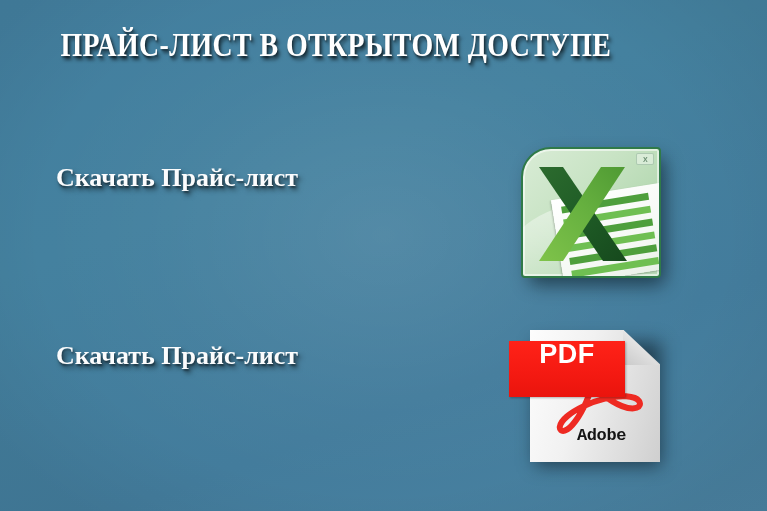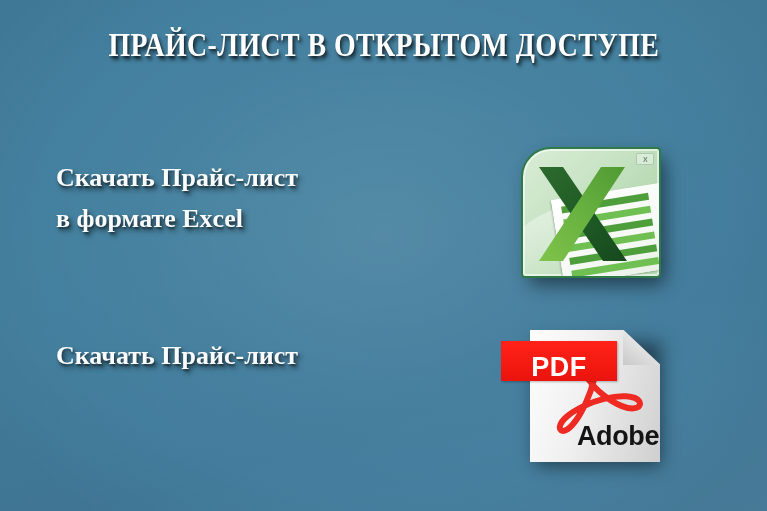--- a/index.html
+++ b/index.html
@@ -20,21 +20,21 @@
       radial-gradient(ellipse 62% 70% at 50% 46%, rgba(255,255,255,0.085) 0%, rgba(255,255,255,0.02) 48%, rgba(0,0,0,0.00) 72%, rgba(0,0,0,0.06) 100%),
       linear-gradient(160deg, #437f9f 0%, #44819f 35%, #437c9c 70%, #4a82a1 100%);
   }
 
   
   #title-bar {
     position: absolute;
     left: 0;
     top: 26px;
     width: 767px;
-    text-align: center;
+    text-align: left;
   }
   #title-text {
     display: inline-block;
     font-family: "Liberation Serif", serif;
     font-weight: bold;
     font-size: 34px;
     line-height: 38px;
     letter-spacing: 0.5px;
     color: #ffffff;
     transform: scaleX(0.82);
@@ -190,62 +190,61 @@
   }
   #pdf-acrobat {
     position: absolute;
     left: 45px;
     top: 22px;
     width: 104px;
     height: 96px;
   }
   #pdf-banner {
     position: absolute;
-    left: 0px;
+    left: 8px;
     top: 11px;
     width: 116px;
-    height: 40px;
+    height: 56px;
     background: linear-gradient(180deg,#ff2218 0%,#f51a12 55%,#ea140d 100%);
     display: flex;
-    align-items: flex-end;
+    align-items: flex-start;
     justify-content: center;
     box-shadow: 1px 1px 2px rgba(0,0,0,0.28);
   }
   #pdf-banner-text {
     font-family: "Liberation Sans", sans-serif;
     font-weight: bold;
     font-size: 27px;
     line-height: 27px;
     color: #ffffff;
     letter-spacing: 0.5px;
   }
   #pdf-adobe-text {
     position: absolute;
     left: 76px;
     top: 92px;
-    font-family: Liberation Sans, sans-serif;
-    font-weight: bold;
-    font-size: 27px;
+    font-family: Liberation Mono, monospace;
+    font-weight: bold;
+    font-size: 17px;
     line-height: 28px;
     color: #141414;
     letter-spacing: -0.4px;
   }
 </style>
 </head>
 <body>
 
 <div id="page">
 
   <div id="title-bar">
     <span id="title-text">ПРАЙС-ЛИСТ В ОТКРЫТОМ ДОСТУПЕ</span>
   </div>
 
   <div class="link-block" id="link-excel">
     <div class="link-line">Скачать Прайс-лист</div>
-    <div class="link-line">в формате Excel</div>
   </div>
 
   <div class="link-block" id="link-pdf">
     <div class="link-line">Скачать Прайс-лист</div>
   </div>
 
   <div id="excel-icon">
     <div id="excel-shadow"></div>
     <div id="excel-body">
       <div id="excel-sheen"></div>

